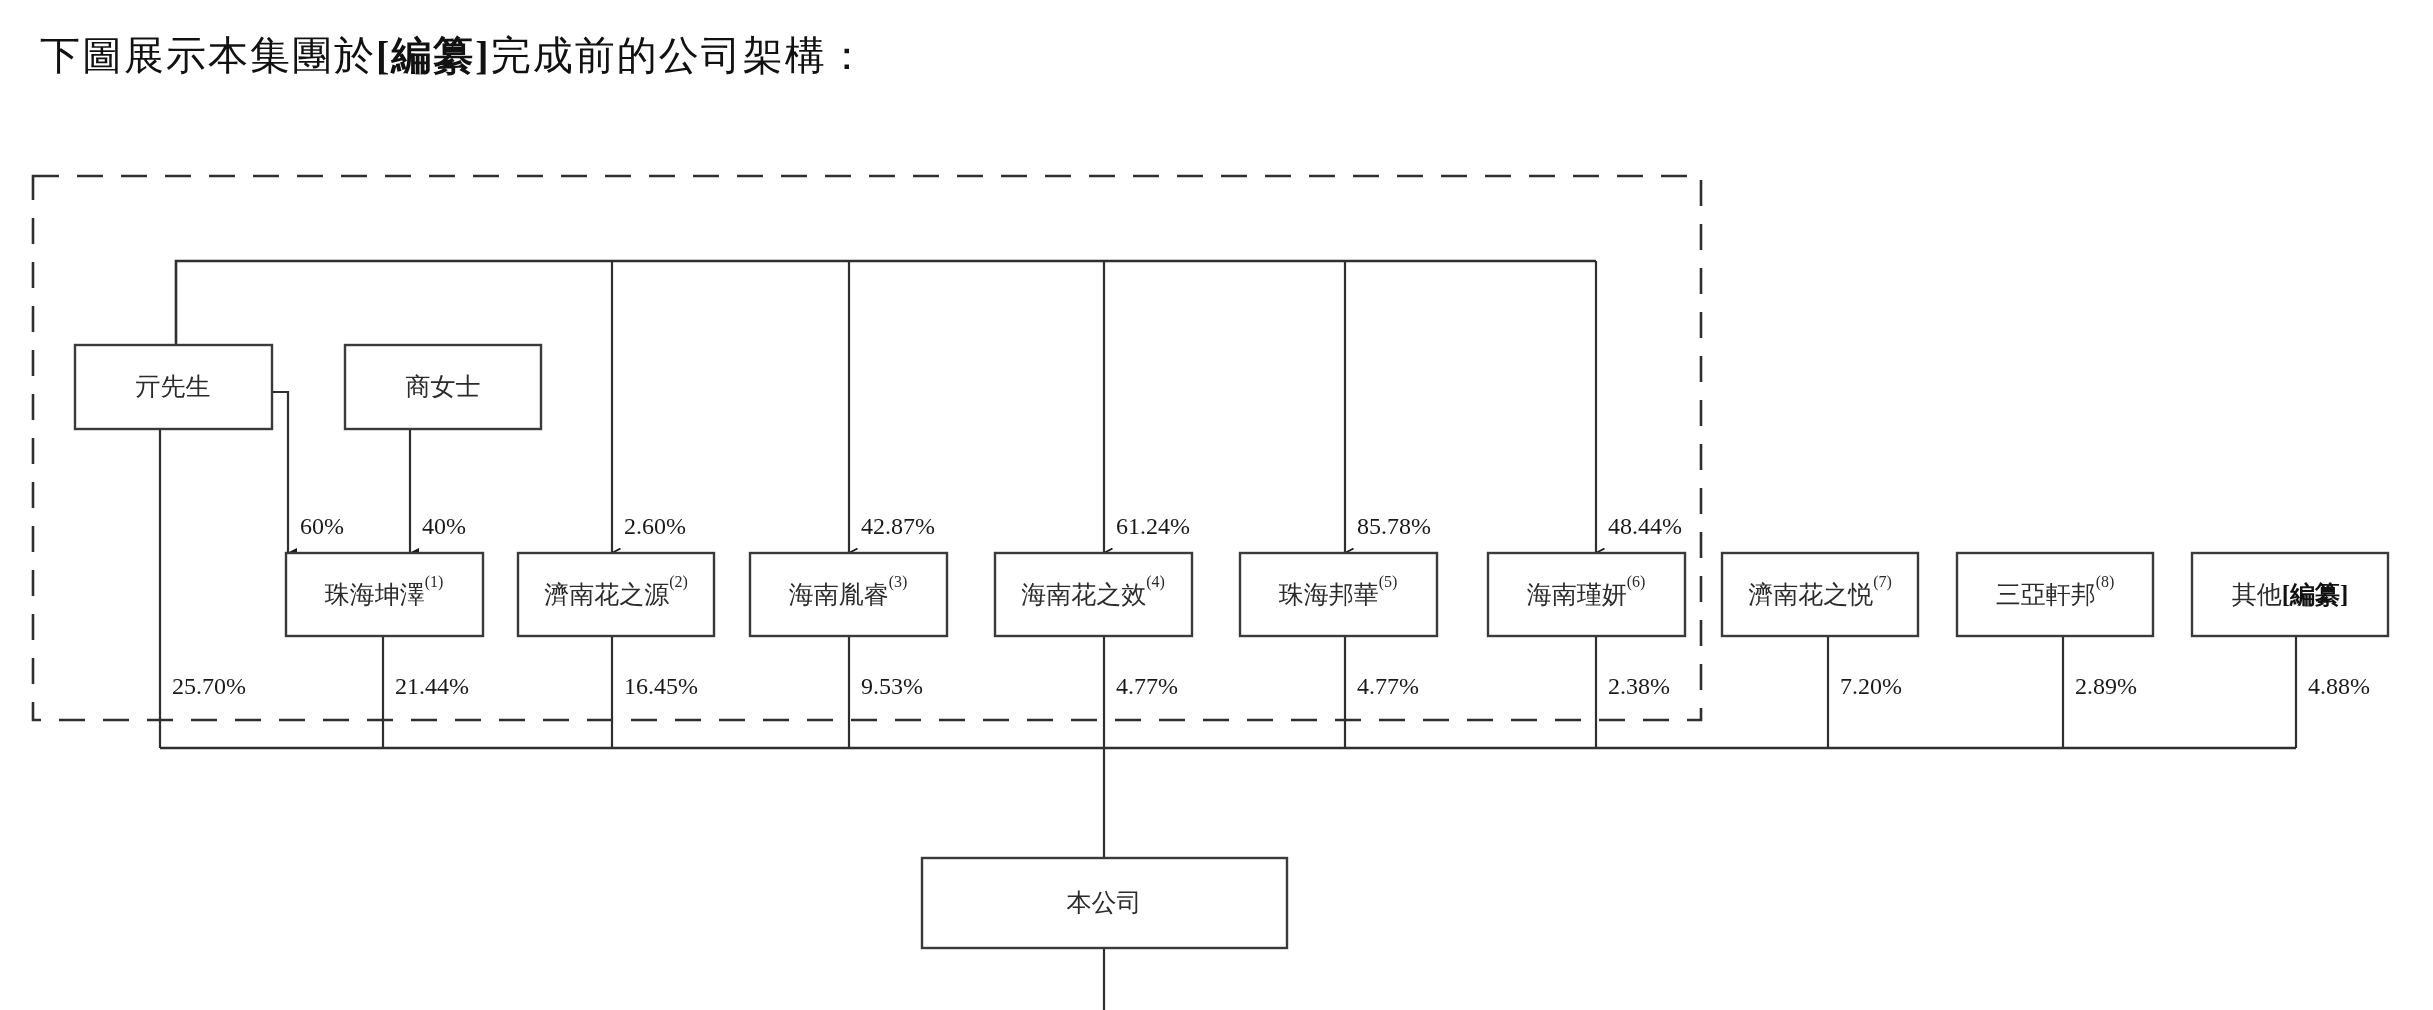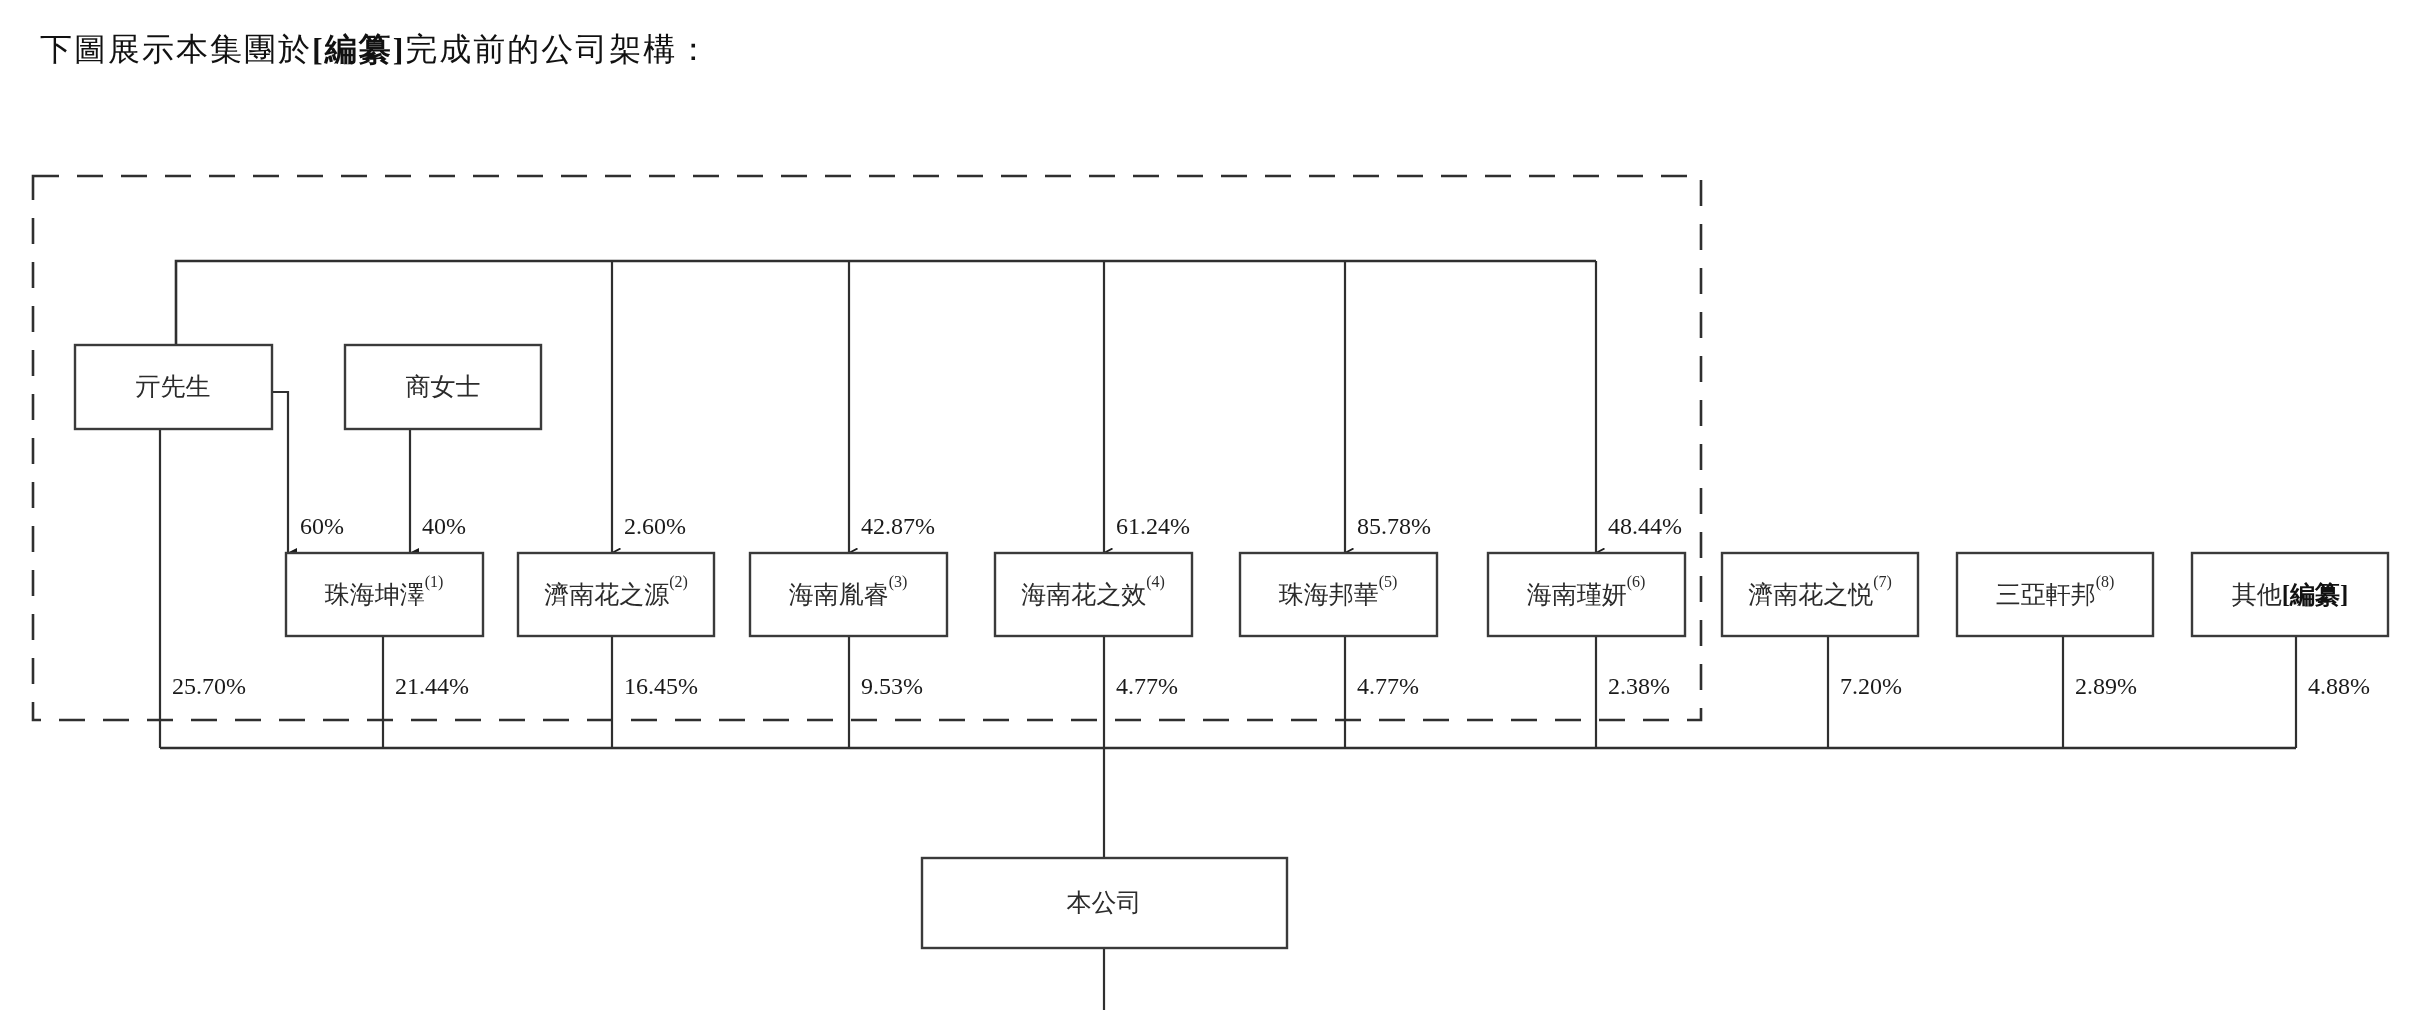--- a/index.html
+++ b/index.html
@@ -18,21 +18,21 @@
     position: relative;
     width: 2433px;
     height: 1010px;
     background: #ffffff;
   }
   .title {
     position: absolute;
     left: 40px;
     top: 28px;
     font-family: "Liberation Serif", "DejaVu Serif", serif;
-    font-size: 32px;
+    font-size: 40px;
     letter-spacing: 2px;
     color: #111111;
     white-space: nowrap;
   }
   .title .bold {
     font-weight: bold;
   }
   svg.diagram {
     position: absolute;
     left: 0;

